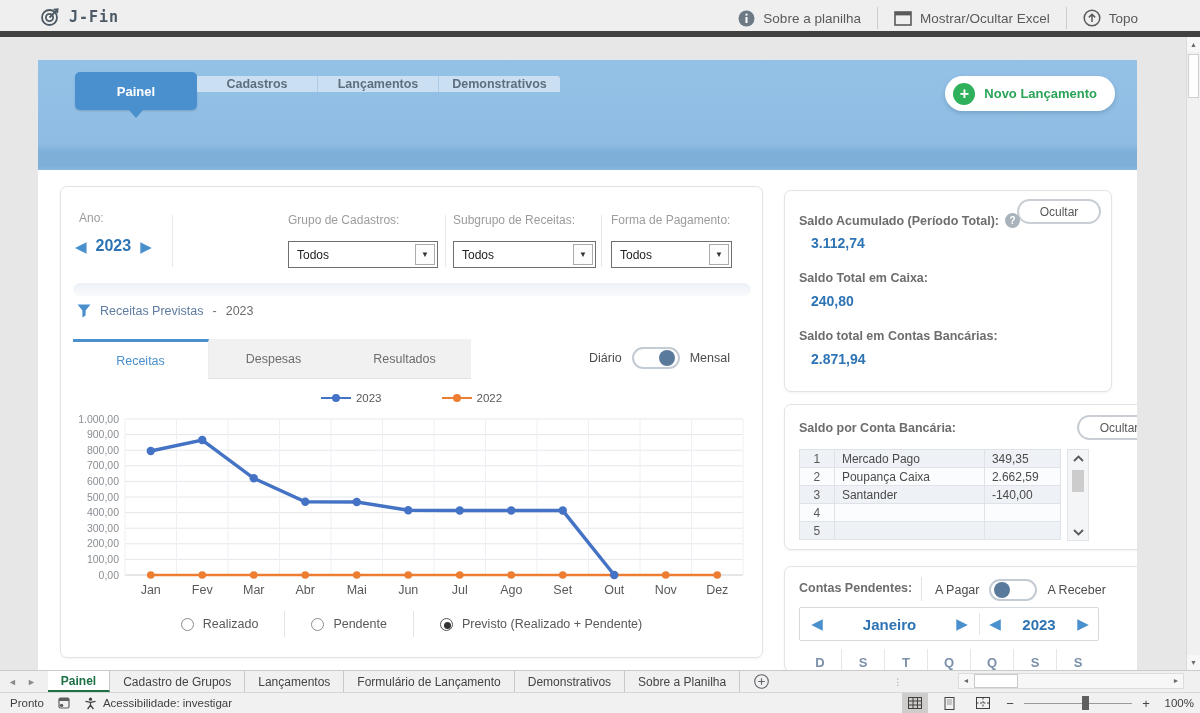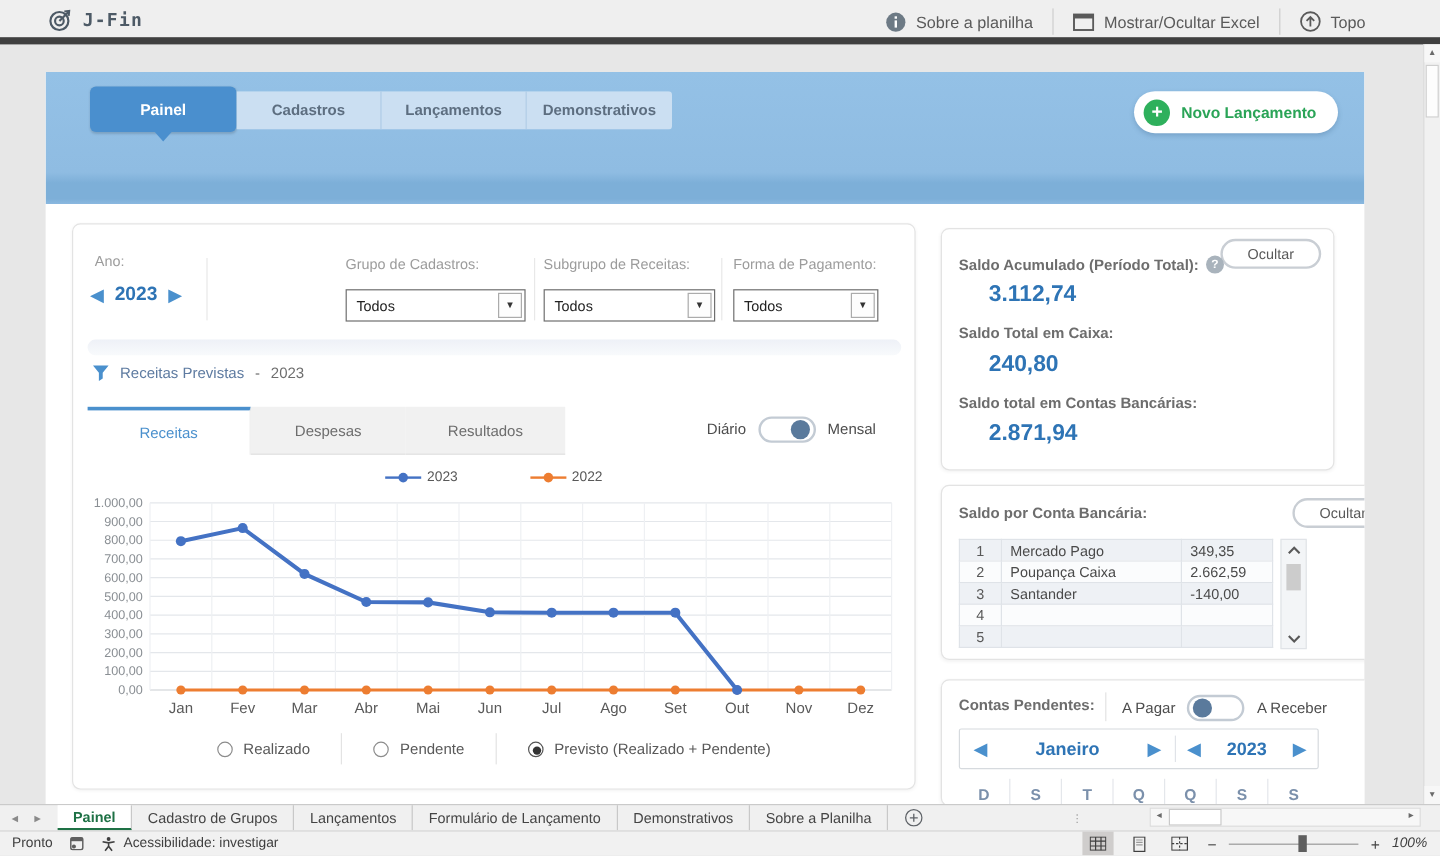--- a/index.html
+++ b/index.html
@@ -17,21 +17,21 @@
   
   .vscroll { position:absolute; right:0; top:37px; width:14px; height:633px; background:#f1f1f1; border-left:1px solid #dadada; }
   .vscroll .arr { position:absolute; left:0; width:13px; height:15px; background:#f7f7f7; color:#6a6a6a; font-size:7px; text-align:center; line-height:15px; }
   .vscroll .thumb { position:absolute; left:1px; top:17px; width:11px; height:44px; background:#fdfdfd; border:1px solid #cfcfcf; }
 
   
   .container { position:absolute; left:38px; top:60px; width:1099px; height:610px; background:#ffffff; overflow:hidden; }
   .banner { position:absolute; left:0; top:0; width:1099px; height:110px;
             background:linear-gradient(180deg,#94c1e6 0%, #8fbce2 76%, #7dafd8 84%, #7dafd8 96%, #8ab8e0 100%); }
   .nav-tab-inactive-row { position:absolute; left:159px; top:16px; display:flex; height:32px; border-radius:0 3px 3px 0; overflow:hidden; }
-  .nav-tab { width:121px; height:32px; background:#cbdff2; color:#5d6e80; font-weight:bold; font-size:12.5px; display:flex; align-items:center; justify-content:center; border-right:1px solid #aecbe5; cursor:default; }
+  .nav-tab { width:121px; height:16px; background:#cbdff2; color:#5d6e80; font-weight:bold; font-size:12.5px; display:flex; align-items:center; justify-content:center; border-right:1px solid #aecbe5; cursor:default; }
   .nav-tab:last-child { border-right:none; }
   .nav-tab-active { position:absolute; left:37px; top:12px; width:122px; height:38px; background:#4a8fce; border-radius:5px; color:#fff; font-weight:bold; font-size:13px; display:flex; align-items:center; justify-content:center; box-shadow:0 1px 2px rgba(0,0,0,.15); }
   .nav-pointer { position:absolute; left:91px; top:50px; width:0; height:0; border-left:7px solid transparent; border-right:7px solid transparent; border-top:8px solid #4a8fce; }
   .new-btn { position:absolute; right:22px; top:16px; height:35px; padding:0 18px 0 8px; background:#fff; border-radius:18px; display:flex; align-items:center; gap:9px; box-shadow:0 2px 4px rgba(40,80,120,.25); cursor:default; }
   .new-btn-plus { width:22px; height:22px; border-radius:50%; background:#2eb05c; color:#fff; font-size:16px; font-weight:bold; display:flex; align-items:center; justify-content:center; line-height:1; }
   .new-btn-label { color:#2aa457; font-weight:bold; font-size:13px; }
 
   
   .card { position:absolute; background:#fff; border:1px solid #e3e3e3; border-radius:7px; box-shadow:0 1px 3px rgba(0,0,0,.05); }
   .card-left   { left:22px;  top:126px; width:703px; height:472px; }
@@ -77,21 +77,21 @@
   .radio-row { position:absolute; left:0; top:424px; width:100%; display:flex; justify-content:center; align-items:center; gap:26px; }
   .radio-item { display:flex; align-items:center; gap:9px; font-size:12.5px; color:#595959; cursor:default; }
   .radio-circle { width:13px; height:13px; border-radius:50%; border:1px solid #8c8c8c; background:#fff; position:relative; }
   .radio-item.checked .radio-circle { border-color:#555; }
   .radio-item.checked .radio-circle::after { content:""; position:absolute; left:3px; top:3px; width:7px; height:7px; border-radius:50%; background:#333; }
   .radio-div { width:1px; height:26px; background:#e3e3e3; }
 
   
   .hide-btn { position:absolute; right:10px; top:8px; width:84px; height:25px; border:2px solid #c9ced4; border-radius:13px; background:#fff; color:#595959; font-size:12px; display:flex; align-items:center; justify-content:center; cursor:default; }
   .sum-label { position:absolute; left:14px; font-size:12.5px; font-weight:bold; color:#6d6d6d; display:flex; align-items:center; gap:6px; }
-  .sum-value { position:absolute; left:26px; font-size:19px; font-weight:bold; color:#2e74b5;margin-left:13px; }
+  .sum-value { position:absolute; left:26px; font-size:14px; font-weight:bold; color:#2e74b5; }
   .help-ic { width:15px; height:15px; border-radius:50%; background:#a9b3bc; color:#fff; font-size:10px; font-weight:bold; display:flex; align-items:center; justify-content:center; cursor:default; }
 
   .bank-table { position:absolute; left:14px; top:44px; width:262px; border:1px solid #d4d9de; border-collapse:collapse; }
   .bank-table td { border:1px solid #dfe3e8; height:18px; font-size:12px; color:#4a4a4a; padding:0 7px; white-space:nowrap; overflow:hidden; }
   .bank-table td.n { width:34px; text-align:center; color:#595959; padding:0; }
   .bank-table td.nm { width:146px; }
   .bank-table td.vl { width:74px; }
   .bank-table tr:nth-child(odd) td { background:#eef1f5; }
   .bank-table tr:nth-child(even) td { background:#fbfcfd; }
   .bank-scroll { position:absolute; left:282px; top:44px; width:22px; height:92px; background:#f3f5f7; border:1px solid #e0e3e7; }
@@ -123,21 +123,21 @@
   
   .statusbar { position:absolute; left:0; top:692px; width:1200px; height:21px; background:#f1f1f1; border-top:1px solid #d6d6d6; font-size:11.5px; color:#3f3f3f; }
   .st-left { position:absolute; left:10px; top:0; height:20px; display:flex; align-items:center; gap:14px; }
   .st-right { position:absolute; right:6px; top:0; height:20px; display:flex; align-items:center; gap:8px; }
   .view-btn { width:26px; height:20px; display:flex; align-items:center; justify-content:center; }
   .view-btn.active { background:#cfcdcc; }
   .zoom-track { position:relative; width:108px; height:20px; }
   .zoom-track .line { position:absolute; left:0; right:0; top:9.5px; height:1px; background:#9a9a9a; }
   .zoom-track .zthumb { position:absolute; left:58px; top:3px; width:7px; height:14px; background:#5f5f5f; }
   .zoom-sign { font-size:13px; color:#444; width:12px; text-align:center; }
-  .st-pct { width:34px; text-align:left;font-style:italic; }
+  .st-pct { width:34px; text-align:right; }
 </style>
 </head>
 <body>
 
 <div class="stage">
 
   <div class="topbar">
     <div class="brand">
       <svg width="20" height="20" viewBox="0 0 20 20">
         <circle cx="9.5" cy="10.5" r="7.5" fill="none" stroke="#4d5a66" stroke-width="1.8"></circle>

